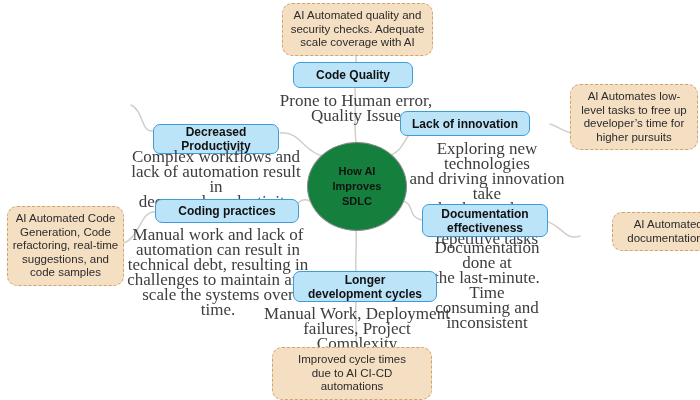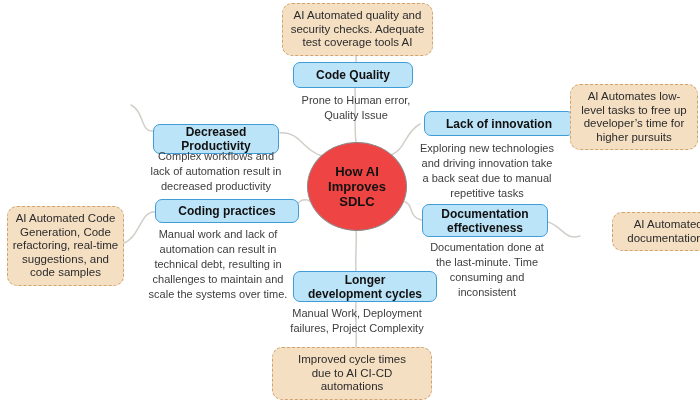--- a/index.html
+++ b/index.html
@@ -12,25 +12,25 @@
         text-align:center;white-space:pre-line;}
   .topic{
     background:#bce4f9;border:1.5px solid #3f9cd7;border-radius:7px;
     font-size:12px;line-height:14px;font-weight:700;color:#111111;padding:2px 8px;
   }
   .note{
     background:#f5dfc3;border:1px dashed #d0a46f;border-radius:10px;
     font-size:11.5px;line-height:13.5px;color:#2b2b2b;padding:5px 4px;
   }
   .desc{
-    font-size:11px;line-height:15px;color:#3d3d3d;
+    font-size:17px;line-height:15px;color:#3d3d3d;font-family:Liberation Serif, serif;
   }
   .center{
-    background:#ef4444;border:1.5px solid #8a8a8a;border-radius:50%;
-    font-size:13px;line-height:15px;font-weight:700;color:#111111;
+    background:#15803d;border:1.5px solid #8a8a8a;border-radius:50%;
+    font-size:11px;line-height:15px;font-weight:700;color:#111111;
   }
 </style>
 </head>
 <body>
 
 <div id="canvas">
 
   <svg id="connectors" viewBox="0 0 700 400" fill="none" stroke="#d2cfc9" stroke-width="1.5" stroke-linecap="round">
     <path d="M357,47 C356.5,52 356,57 356,62"></path>
     <path d="M355,88 C356,106 354,124 356,143"></path>
@@ -45,21 +45,21 @@
     <path d="M403,201 C415,204 407,217 422,220"></path>
     <path d="M548,222 C562,226 565,241 580,236"></path>
   </svg>
 
   <div class="node center" style="left:307px;top:142px;width:100px;height:89px;">How AI
 Improves
 SDLC</div>
 
   <div class="node note" style="left:282px;top:3px;width:151px;">AI Automated quality and
 security checks. Adequate
-test coverage tools AI</div>
+scale coverage with AI</div>
   <div class="node topic" style="left:293px;top:62px;width:120px;height:26px;">Code Quality</div>
   <div class="node desc" style="left:274px;top:93px;width:164px;">Prone to Human error,
 Quality Issue</div>
 
   <div class="node topic" style="left:153px;top:116px;width:126px;height:30px;margin-top:8px;">Decreased
 Productivity</div>
   <div class="node desc" style="left:127px;top:149px;width:178px;">Complex workflows and
 lack of automation result in
 decreased productivity</div>
 
@@ -68,21 +68,21 @@
 refactoring, real-time
 suggestions, and
 code samples</div>
   <div class="node topic" style="left:155px;top:199px;width:144px;height:24px;">Coding practices</div>
   <div class="node desc" style="left:124px;top:227px;width:188px;">Manual work and lack of
 automation can result in
 technical debt, resulting in
 challenges to maintain and
 scale the systems over time.</div>
 
-  <div class="node topic" style="left:424px;top:111px;width:150px;height:25px;">Lack of innovation</div>
+  <div class="node topic" style="left:400px;top:111px;width:130px;height:25px;">Lack of innovation</div>
   <div class="node desc" style="left:402px;top:141px;width:170px;">Exploring new technologies
 and driving innovation take
 a back seat due to manual
 repetitive tasks</div>
   <div class="node note" style="left:570px;top:84px;width:128px;">AI Automates low-
 level tasks to free up
 developer’s time for
 higher pursuits</div>
 
   <div class="node topic" style="left:422px;top:204px;width:126px;height:33px;">Documentation

